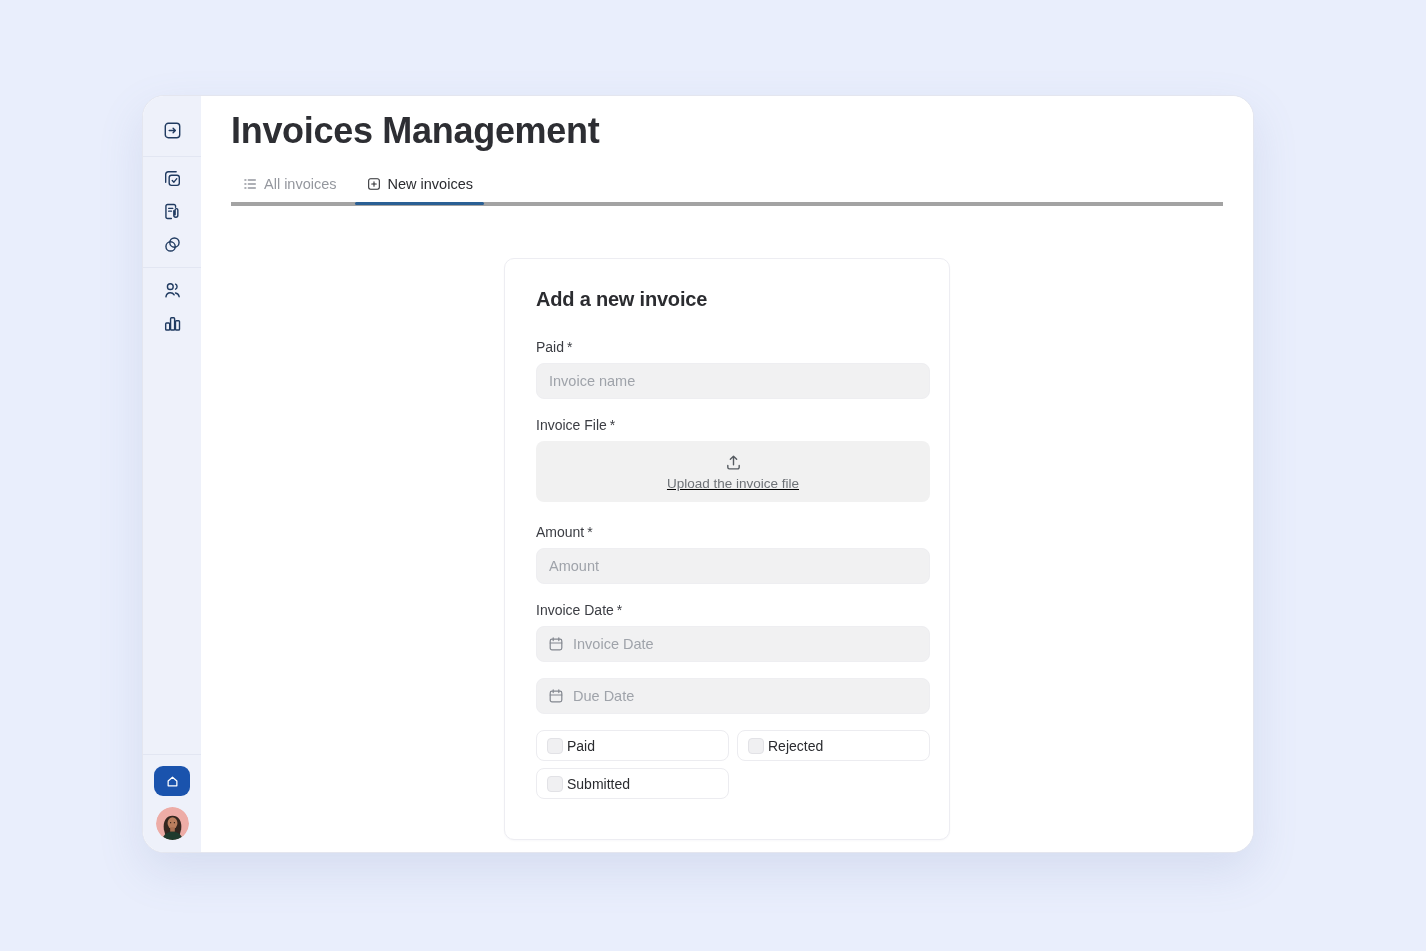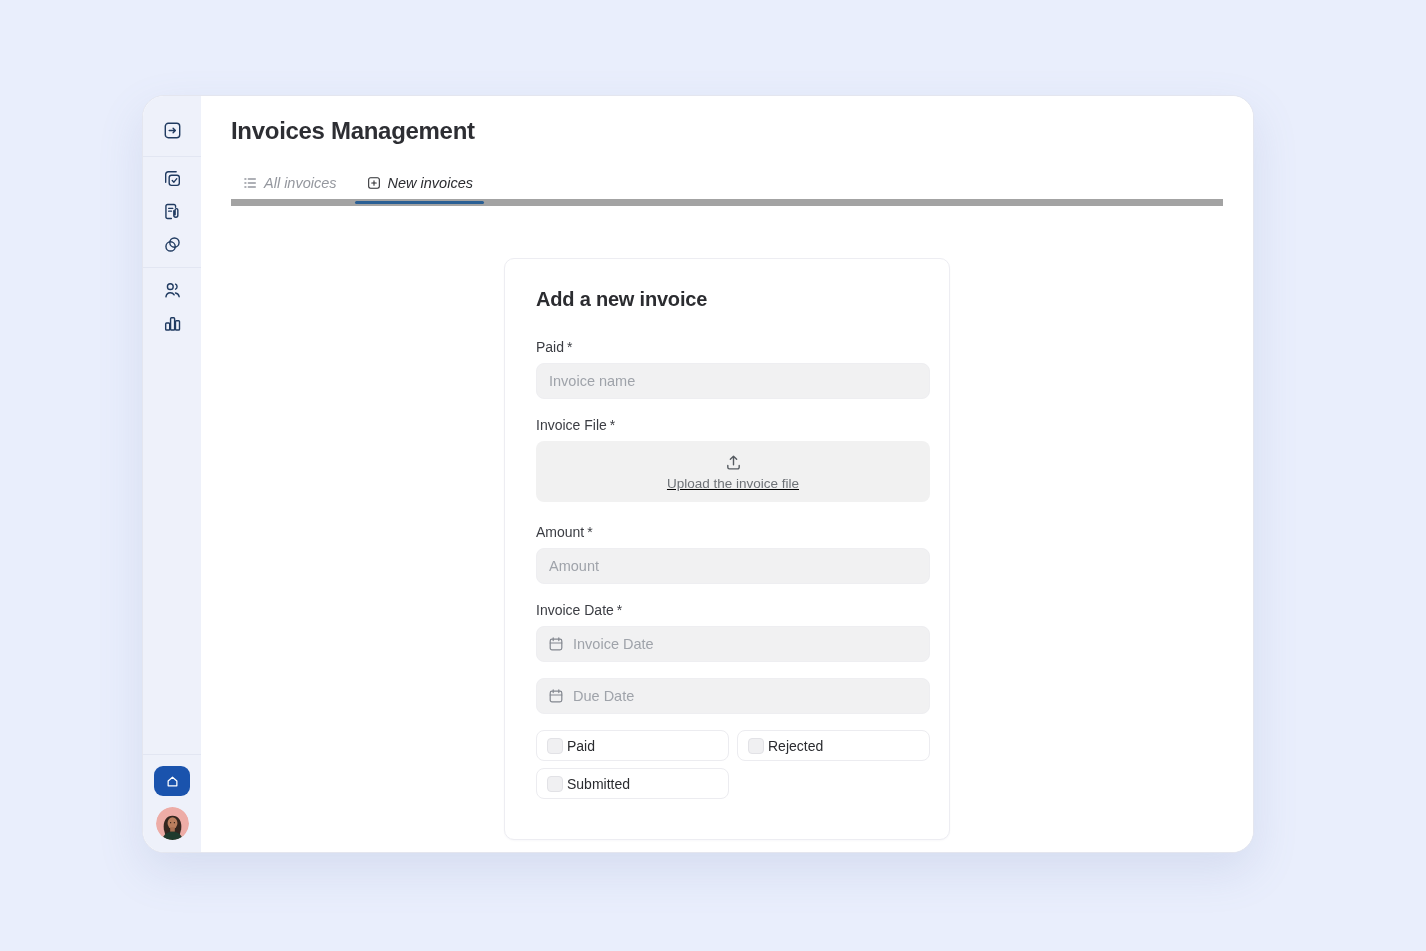--- a/index.html
+++ b/index.html
@@ -55,29 +55,28 @@
   }
   
   .main {
     flex:1 1 auto;
     background:#ffffff;
     padding:16px 30px 0 30px;
     display:flex; flex-direction:column;
     overflow:hidden;
   }
   .page-title {
-    font-size:24px; line-height:38px; font-weight:700;
+    font-size:36px; line-height:38px; font-weight:700;
     color:#2d2e33; letter-spacing:-0.3px;
   }
   .tabs-row {
     margin-top:16px; height:40px;
     display:flex; align-items:center; gap:7px;
-    border-bottom:7px solid #a3a3a3;
+    border-bottom:4px solid #a3a3a3;
     position:relative;
-    font-style:italic;
   }
   .tab {
     height:40px; padding:0 11px;
     display:flex; align-items:center; gap:6px;
     font-size:14.5px; cursor:pointer; position:relative;
     white-space:nowrap;
   }
   .tab svg { width:16px; height:16px; }
   .tab.inactive { color:#94979e; }
   .tab.active { color:#2b2c30; font-weight:500; }

